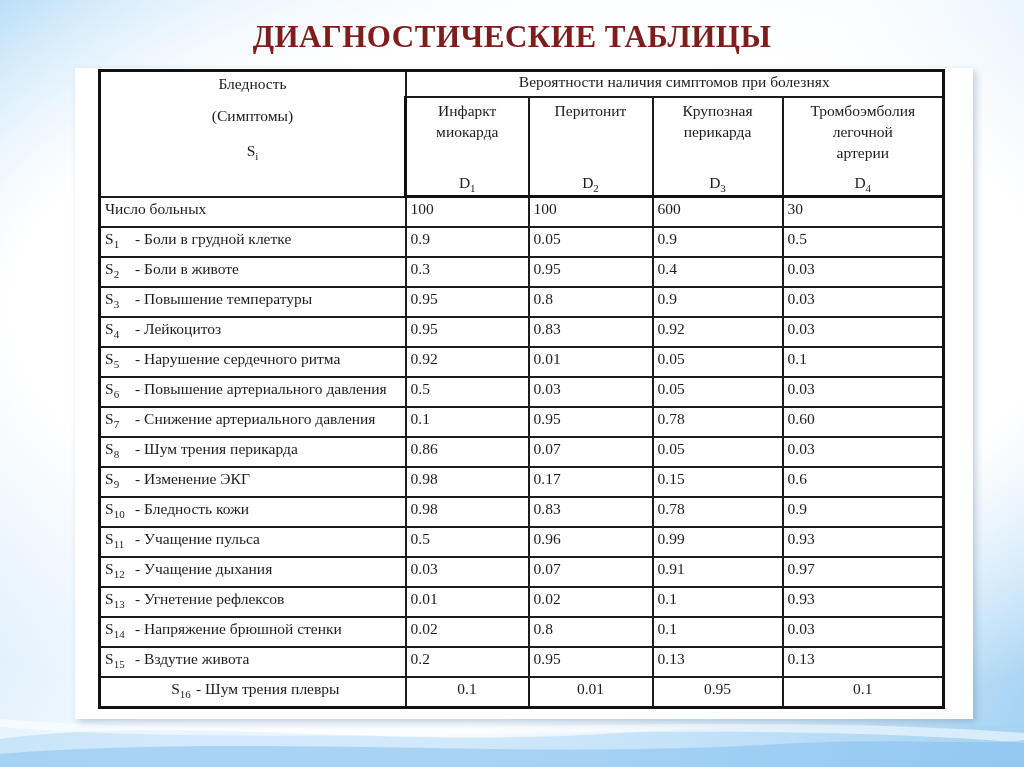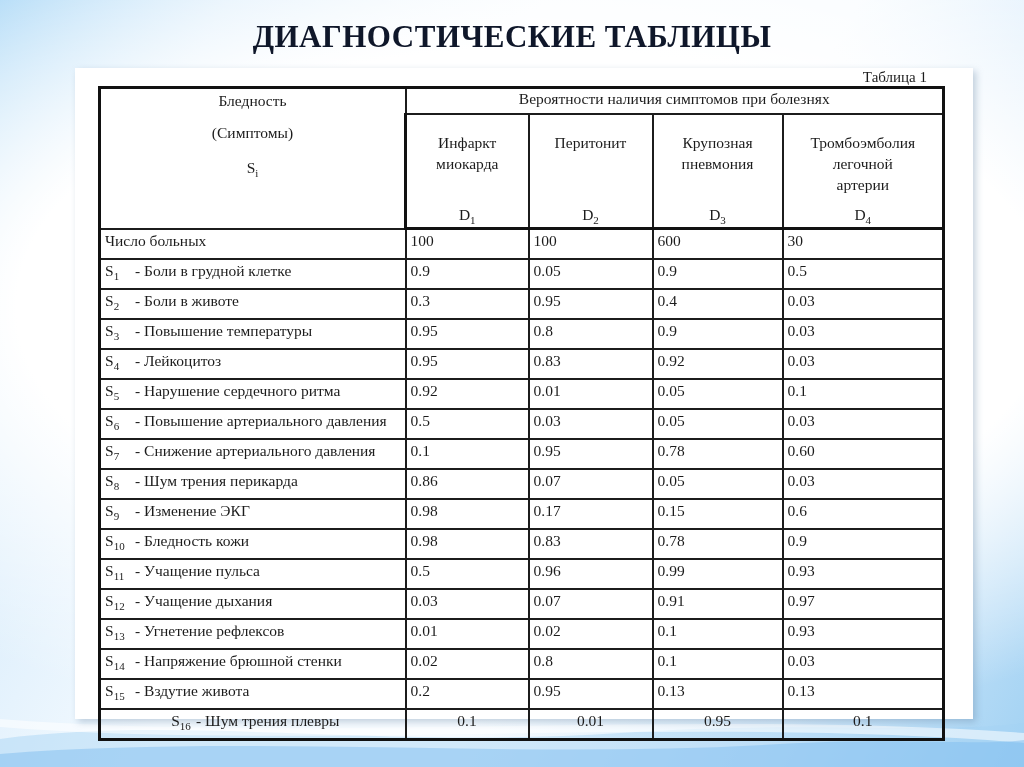--- a/index.html
+++ b/index.html
@@ -93,21 +93,21 @@
   .col1-head {
     text-align: center;
     padding-top: 2px;
   }
   .col1-line2 { margin-top: 12px; }
   .col1-line3 { margin-top: 15px; }
 
   .disease-cell {
     height: 92px;
     text-align: center;
-    padding: 17px 2px 3px;
+    padding: 2px 2px 3px;
   }
   .disease-inner {
     height: 100%;
     display: flex;
     flex-direction: column;
     justify-content: space-between;
     align-items: center;
   }
   .disease-name div { line-height: 21px; }
   .disease-d { line-height: 19px; }
@@ -125,25 +125,24 @@
 </style>
 </head>
 <body>
 
 <svg class="waves" viewBox="0 0 1024 70" preserveAspectRatio="none" aria-hidden="true">
   <path d="M0,42 C180,18 380,52 620,36 C800,23 920,38 1024,26 L1024,70 L0,70 Z" fill="rgba(164,211,245,0.45)"></path>
   <path d="M0,30 C300,54 700,18 1024,46 L1024,36 C700,12 300,46 0,22 Z" fill="rgba(255,255,255,0.55)"></path>
   <path d="M0,57 C250,37 520,63 780,47 C900,40 980,49 1024,43 L1024,70 L0,70 Z" fill="rgba(128,190,240,0.50)"></path>
 </svg>
 
-<div class="slide-title" style="color:#0f172a;">ДИАГНОСТИЧЕСКИЕ ТАБЛИЦЫ</div>
+<div class="slide-title" style="color:#7f1d1d;">ДИАГНОСТИЧЕСКИЕ ТАБЛИЦЫ</div>
 
 <div class="card">
 
-  <div class="table-caption">Таблица 1</div>
 
   <table class="diag">
     <colgroup>
       <col style="width:306px">
       <col style="width:123px">
       <col style="width:124px">
       <col style="width:130px">
       <col style="width:161px">
     </colgroup>
     <thead>
@@ -171,21 +170,21 @@
               <div class="disease-name">
                 <div>Перитонит</div>
               </div>
               <div class="disease-d"><span>D</span><sub>2</sub></div>
             </div>
           </td>
           <td class="disease-cell">
             <div class="disease-inner">
               <div class="disease-name">
                 <div>Крупозная</div>
-                <div>пневмония</div>
+                <div>перикарда</div>
               </div>
               <div class="disease-d"><span>D</span><sub>3</sub></div>
             </div>
           </td>
           <td class="disease-cell">
             <div class="disease-inner">
               <div class="disease-name">
                 <div>Тромбоэмболия</div>
                 <div>легочной</div>
                 <div>артерии</div>

